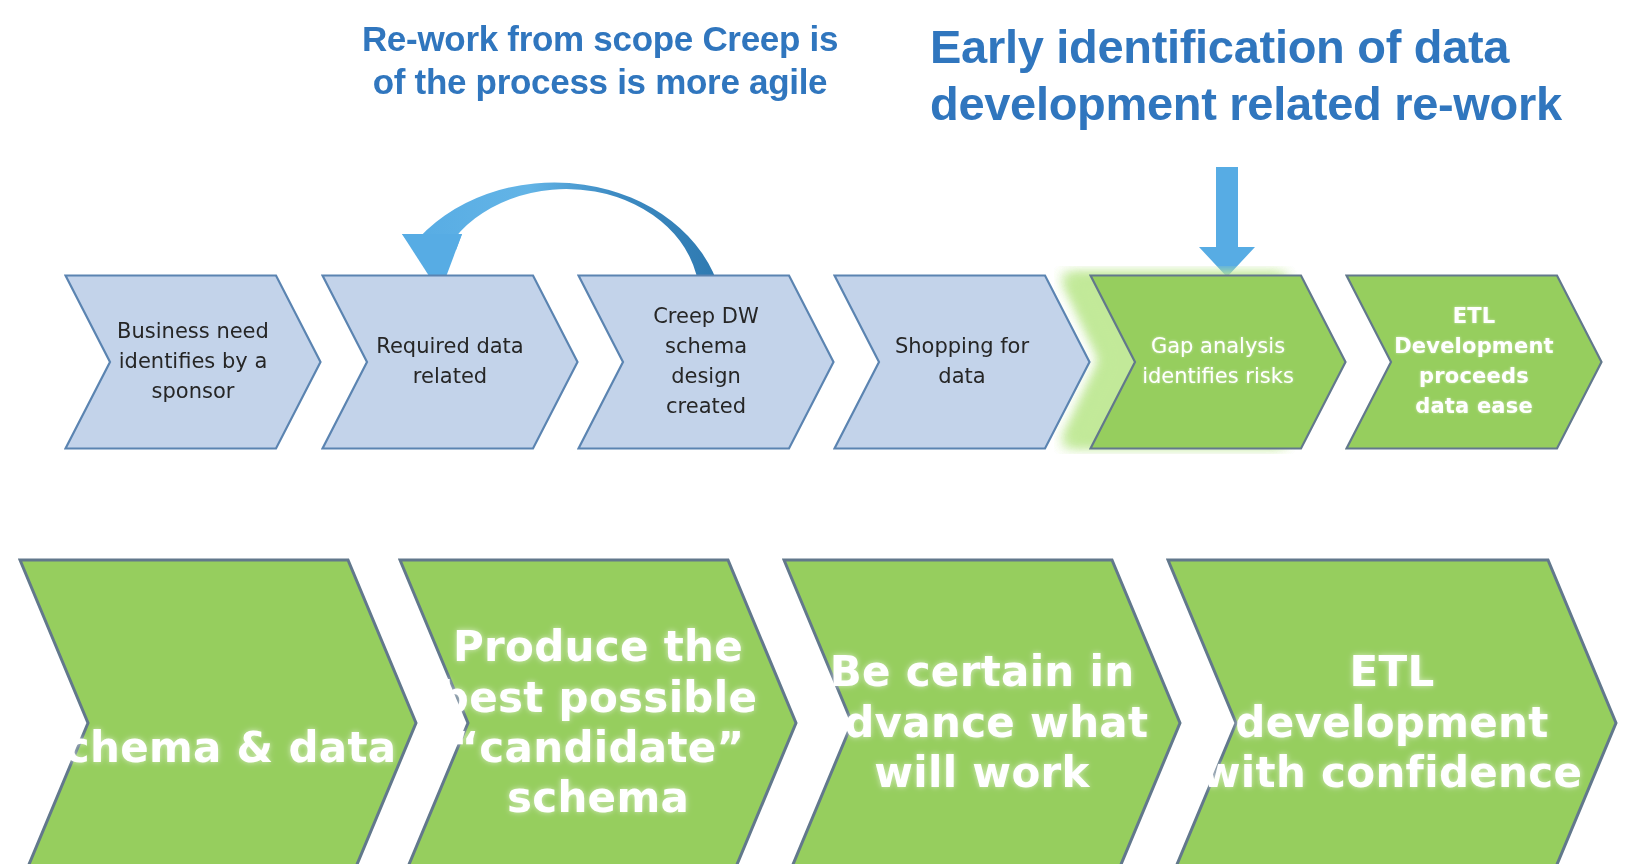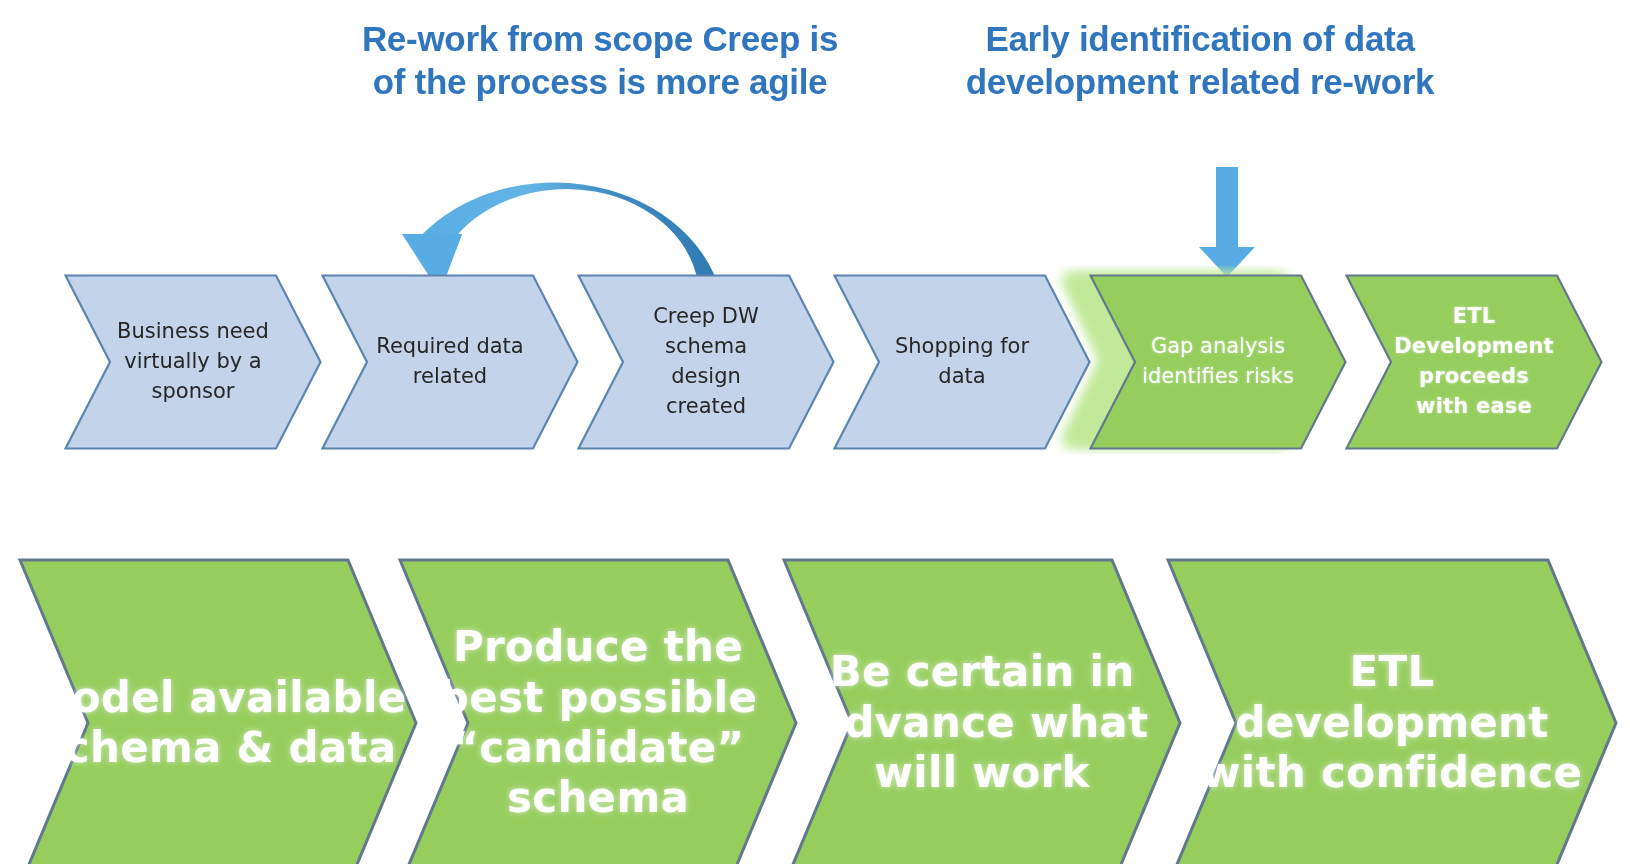--- a/index.html
+++ b/index.html
@@ -9,21 +9,21 @@
   }
   #stage{position:absolute;left:0;top:0;width:1630px;height:864px;}
 
   
   .annot{
     position:absolute;text-align:center;font-weight:bold;color:#3076BE;
     line-height:1.22;letter-spacing:-0.3px;
   }
   .annot .ln{display:block;white-space:nowrap;}
   #annot-left{left:250px;top:18px;width:700px;font-size:35px;}
-  #annot-right{left:930px;top:18px;width:540px;font-size:35px;}
+  #annot-right{left:930px;top:18px;width:540px;font-size:47px;}
 
   
   .arrow-svg{position:absolute;overflow:visible;}
   #curved-arrow{left:400px;top:160px;}
   #down-arrow{left:1185px;top:165px;}
 
   
   .row{position:absolute;}
   #row-top{left:16px;top:272px;width:1630px;height:180px;padding-left:47px;}
   #row-bottom{left:0;top:552px;width:1630px;height:312px;}
@@ -121,21 +121,21 @@
         <path d="M 10,10 L 228,10 L 268,94 L 228,178 L 10,178 L 50,94 Z" fill="#BFE894" filter="url(#glowF)" opacity="0.95"></path>
       </svg>
     </div>
 
     <div class="chev chev-top blue" style="left:48px;top:2px;width:258px;height:176px;">
       <svg class="shape" viewBox="0 0 258 176" preserveAspectRatio="none">
         <path d="M 1.5,1.5 L 212,1.5 L 256.5,88 L 212,174.5 L 1.5,174.5 L 46,88 Z" fill="#C3D3EA" stroke="#5B84B1" stroke-width="2.2"></path>
       </svg>
       <div class="label">
         <span>Business need</span><br>
-        <span>virtually by a</span><br>
+        <span>identifies by a</span><br>
         <span>sponsor</span>
       </div>
     </div>
 
     <div class="chev chev-top blue" style="left:305px;top:2px;width:258px;height:176px;">
       <svg class="shape" viewBox="0 0 258 176" preserveAspectRatio="none">
         <path d="M 1.5,1.5 L 212,1.5 L 256.5,88 L 212,174.5 L 1.5,174.5 L 46,88 Z" fill="#C3D3EA" stroke="#5B84B1" stroke-width="2.2"></path>
       </svg>
       <div class="label">
         <span>Required data</span><br>
@@ -176,33 +176,33 @@
     </div>
 
     <div class="chev chev-top green bold" style="left:1329px;top:2px;width:258px;height:176px;">
       <svg class="shape" viewBox="0 0 258 176" preserveAspectRatio="none">
         <path d="M 1.5,1.5 L 212,1.5 L 256.5,88 L 212,174.5 L 1.5,174.5 L 46,88 Z" fill="#96CE5E" stroke="#62788C" stroke-width="2.2"></path>
       </svg>
       <div class="label">
         <span>ETL</span><br>
         <span>Development</span><br>
         <span>proceeds</span><br>
-        <span>with ease</span>
+        <span>data ease</span>
       </div>
     </div>
   </div>
 
   <div class="row" id="row-bottom">
 
     <div class="chev chev-bot" style="left:18px;top:6px;width:400px;height:330px;">
       <svg class="shape" viewBox="0 0 400 330" preserveAspectRatio="none">
         <path d="M 2,2 L 330,2 L 398,165 L 330,328 L 2,328 L 70,165 Z" fill="#96CE5E" stroke="#62788C" stroke-width="3"></path>
       </svg>
       <div class="label">
-        <span>Model available</span><br>
+        <br>
         <span>schema &amp; data</span>
       </div>
     </div>
 
     <div class="chev chev-bot" style="left:398px;top:6px;width:400px;height:330px;">
       <svg class="shape" viewBox="0 0 400 330" preserveAspectRatio="none">
         <path d="M 2,2 L 330,2 L 398,165 L 330,328 L 2,328 L 70,165 Z" fill="#96CE5E" stroke="#62788C" stroke-width="3"></path>
       </svg>
       <div class="label">
         <span>Produce the</span><br>

